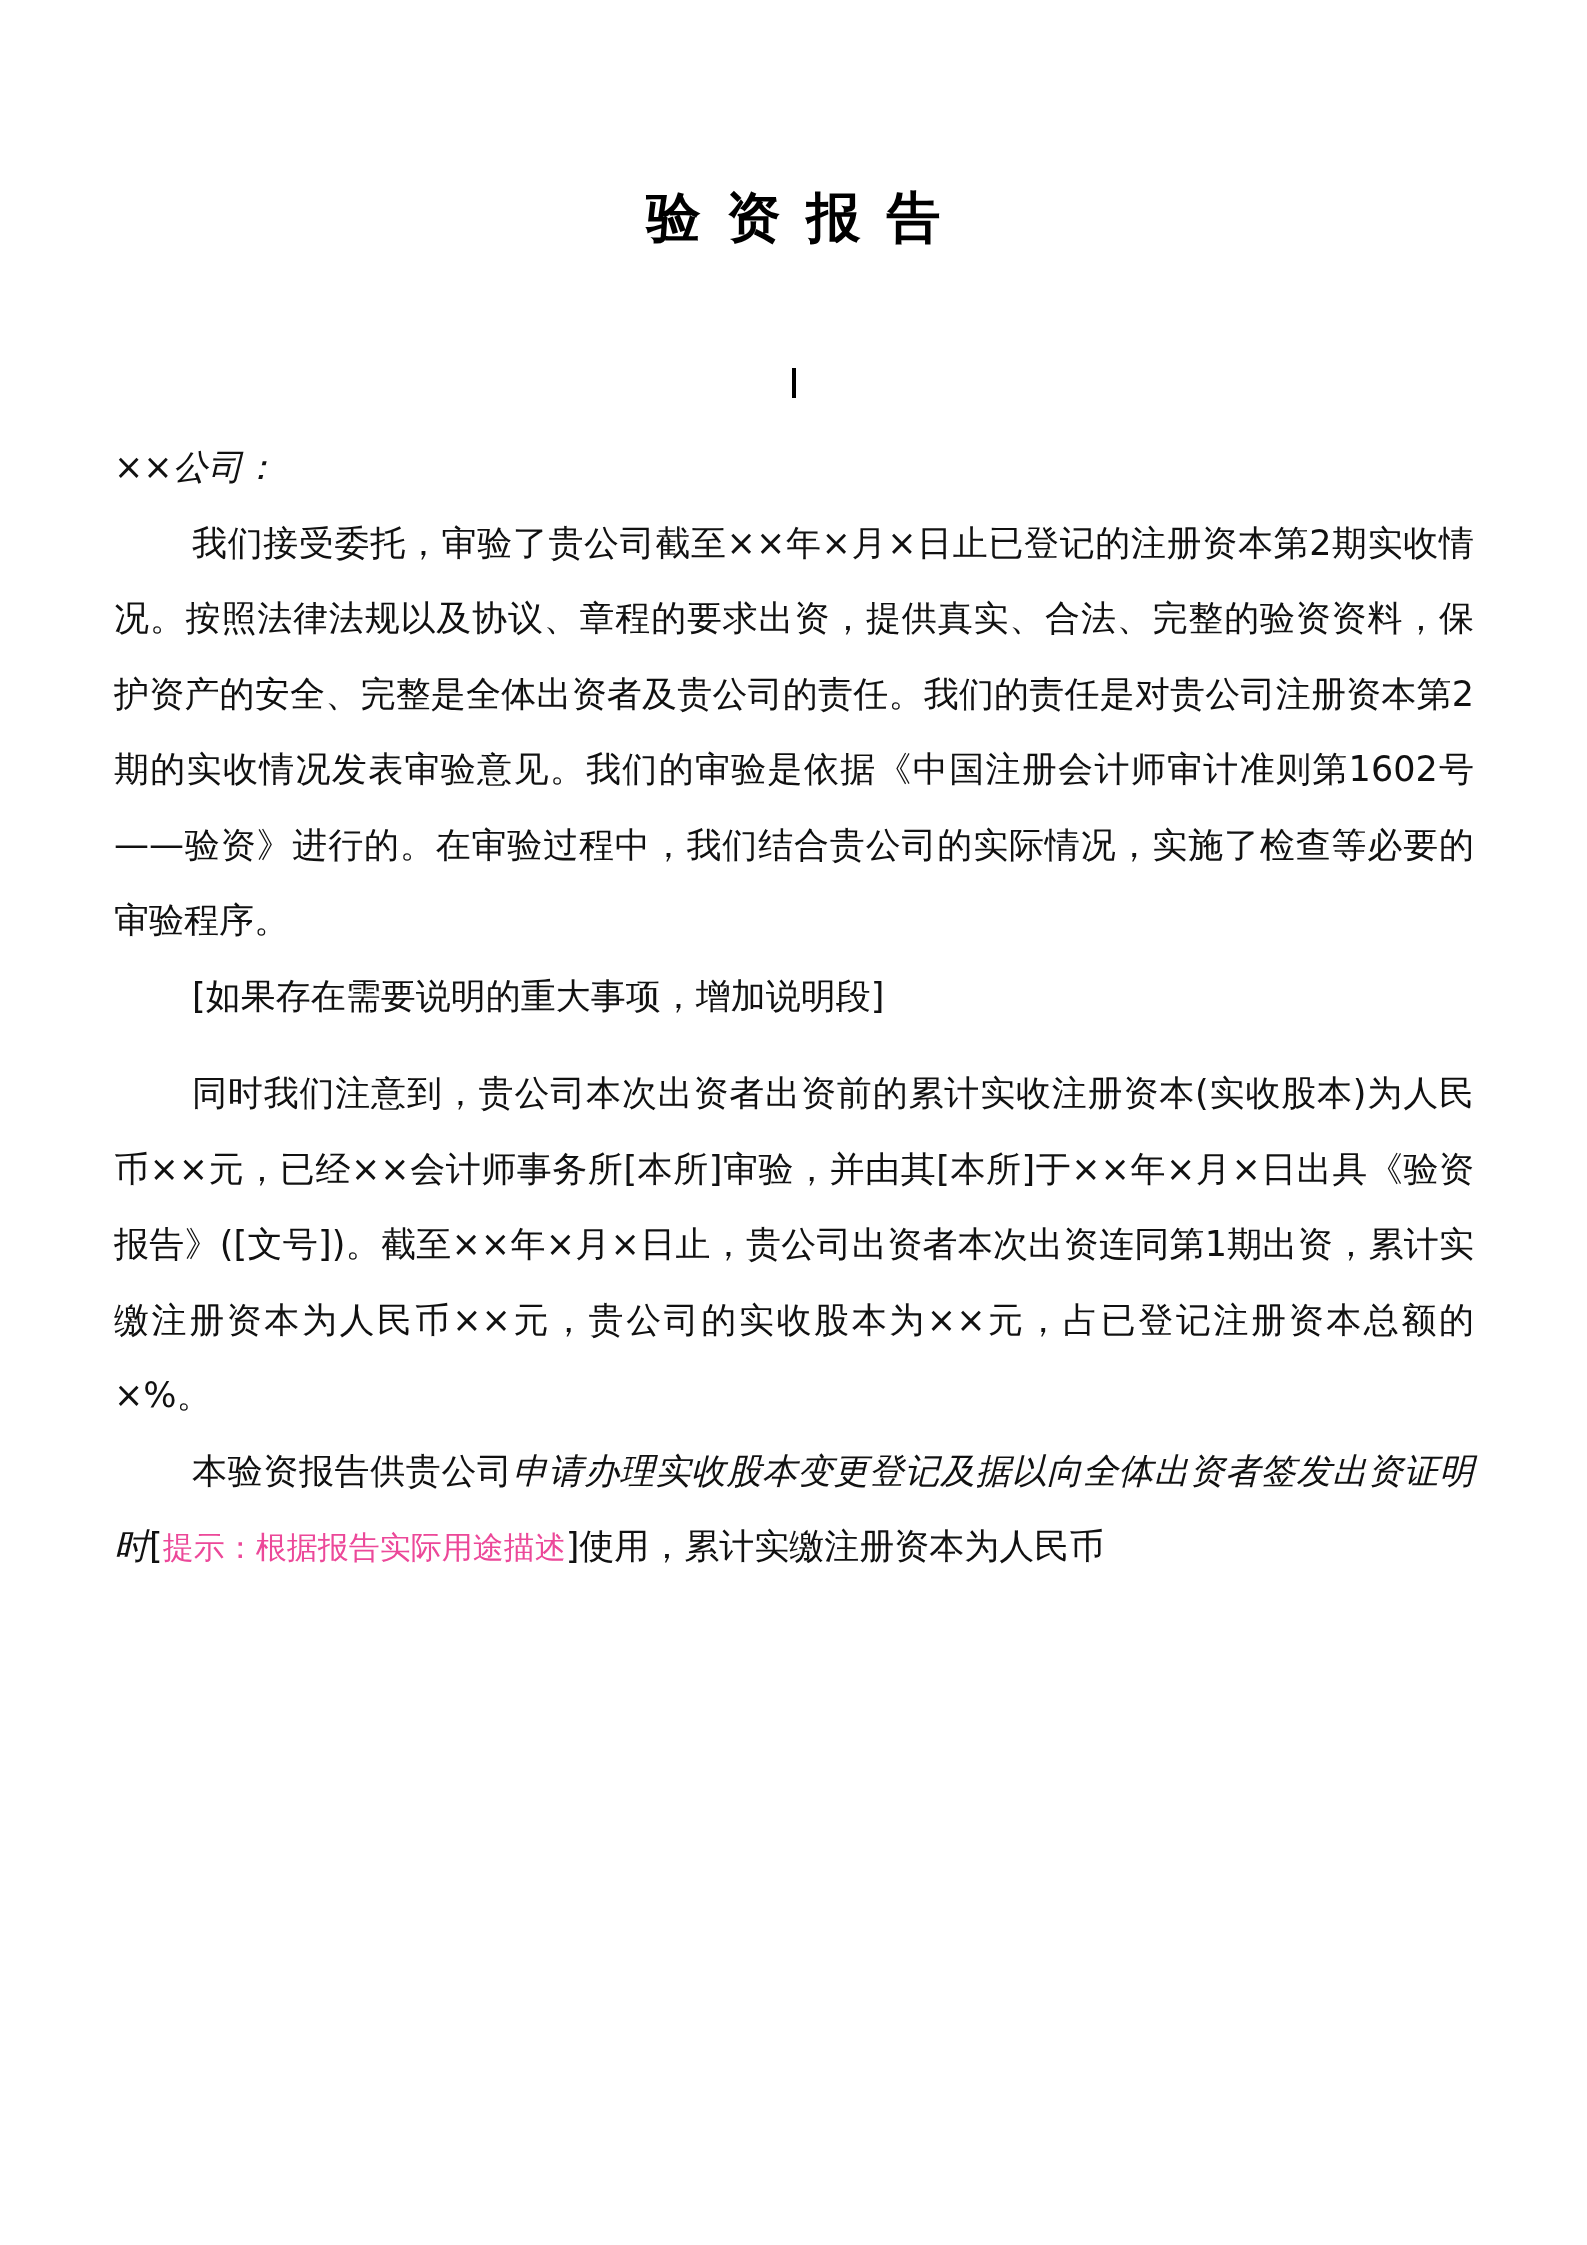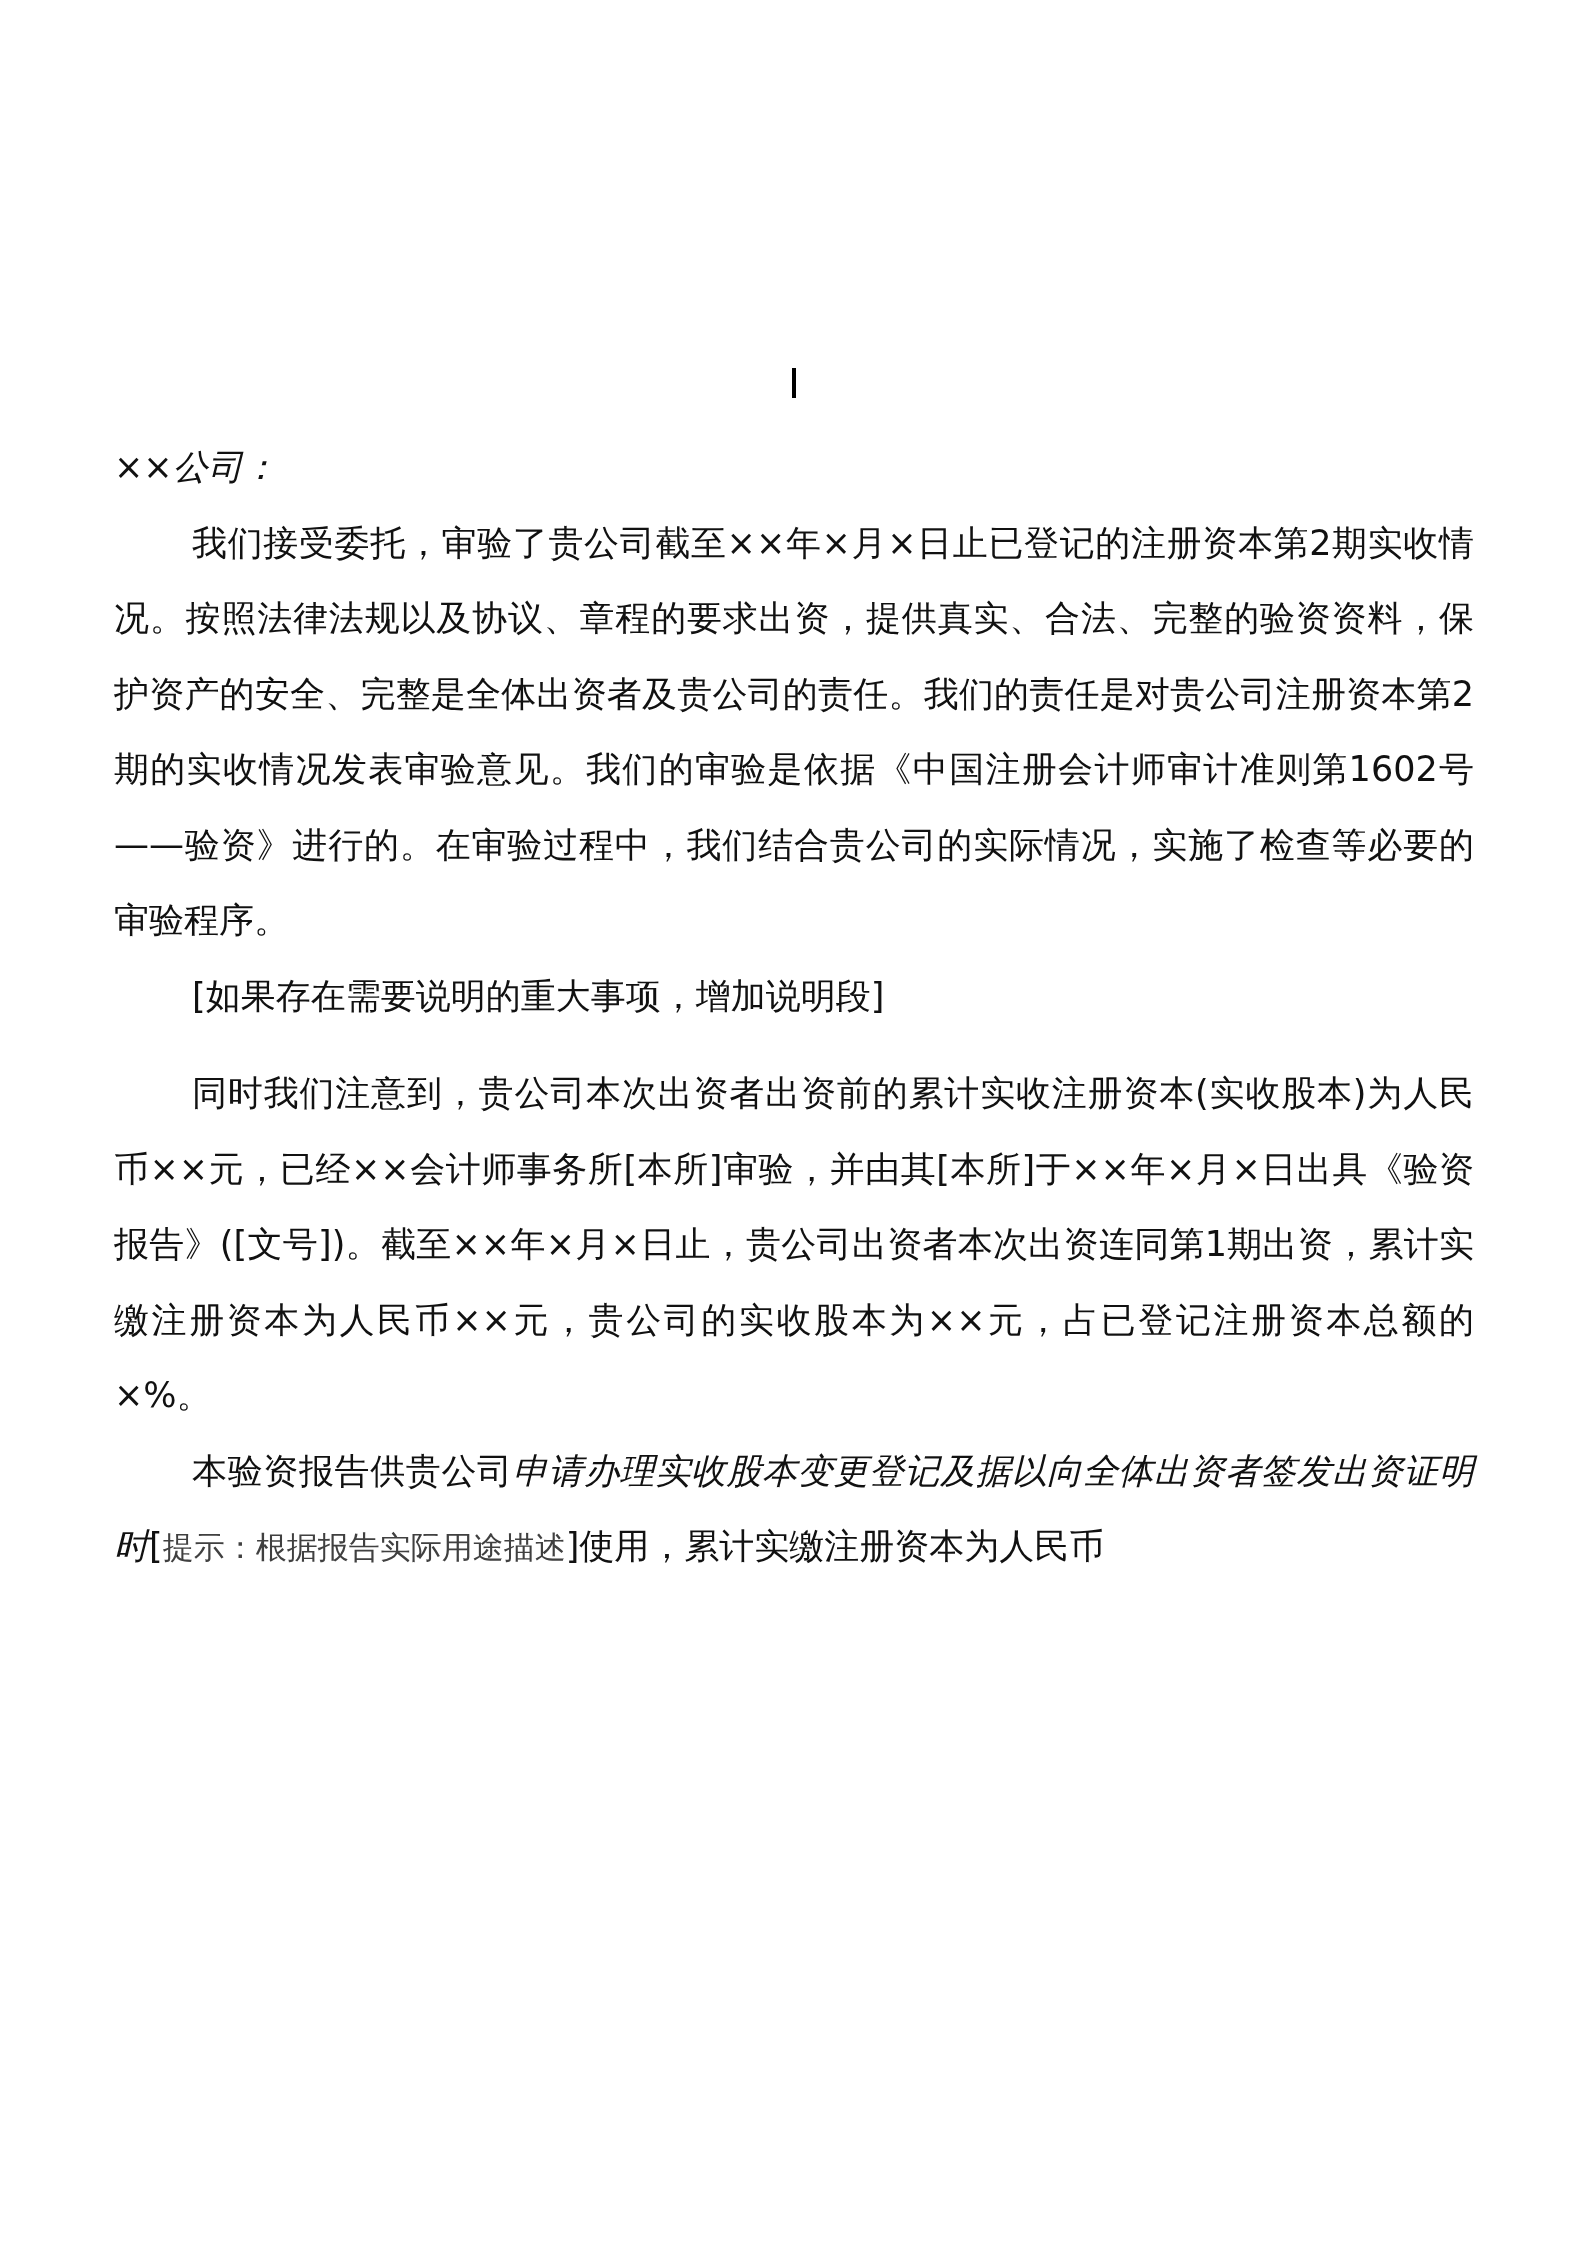--- a/index.html
+++ b/index.html
@@ -63,26 +63,27 @@
     }
     .body p {
       margin: 0;
       text-align: justify;
       text-align-last: left;
     }
     .indent { text-indent: 78px; }
     .salutation { margin: 0; font-style: italic; }
     .gap { margin-top: 22px !important; }
     .ital { font-style: italic; }
-    .hint { color: #404040; font-family: Liberation Mono, monospace; font-size: 31px; }
+    .hint { color: #ec4899; font-family: Liberation Mono, monospace; font-size: 31px; }
   </style>
 </head>
 <body>
 
 <div class="page">
+  <div class="title">验资报告</div>
   <div class="cursor"></div>
 
   <div class="body">
     <p class="salutation">××公司：</p>
     <p class="indent">我们接受委托，审验了贵公司截至××年×月×日止已登记的注册资本第2期实收情况。按照法律法规以及协议、章程的要求出资，提供真实、合法、完整的验资资料，保护资产的安全、完整是全体出资者及贵公司的责任。我们的责任是对贵公司注册资本第2期的实收情况发表审验意见。我们的审验是依据《中国注册会计师审计准则第1602号——验资》进行的。在审验过程中，我们结合贵公司的实际情况，实施了检查等必要的审验程序。</p>
     <p class="indent">[如果存在需要说明的重大事项，增加说明段]</p>
     <p class="indent gap">同时我们注意到，贵公司本次出资者出资前的累计实收注册资本(实收股本)为人民币××元，已经××会计师事务所[本所]审验，并由其[本所]于××年×月×日出具《验资报告》([文号])。截至××年×月×日止，贵公司出资者本次出资连同第1期出资，累计实缴注册资本为人民币××元，贵公司的实收股本为××元，占已登记注册资本总额的×%。</p>
     <p class="indent">
       <span>本验资报告供贵公司</span><span class="ital">申请办理实收股本变更登记及据以向全体出资者签发出资证明时</span><span>[</span><span class="hint">提示：根据报告实际用途描述</span><span>]</span><span>使用，累计实缴注册资本为人民币</span>
     </p>

